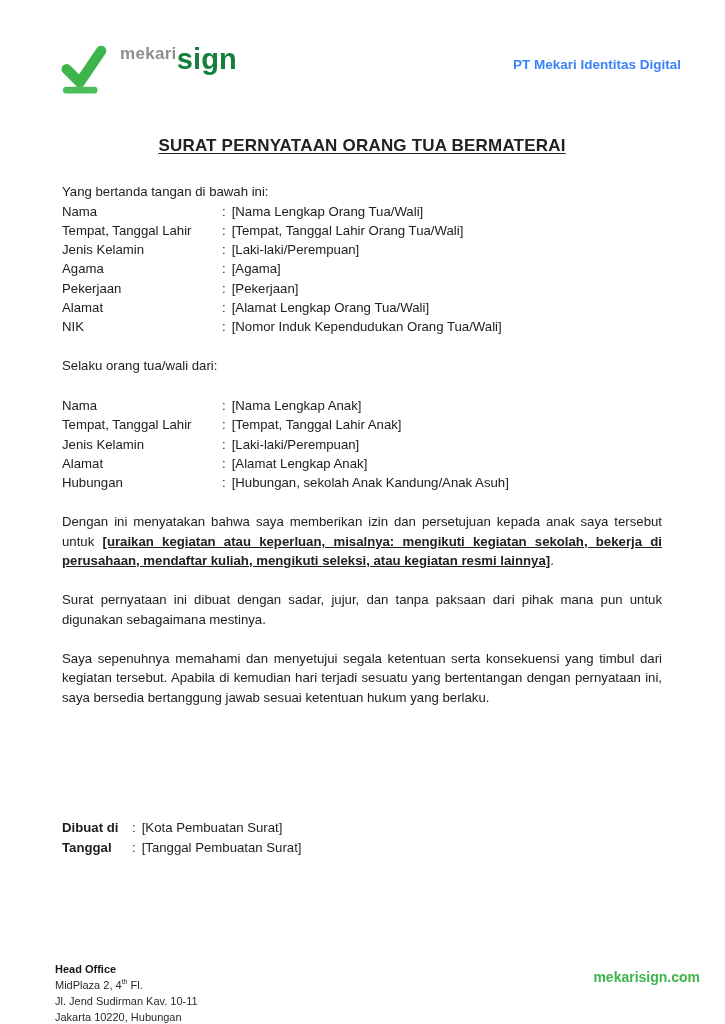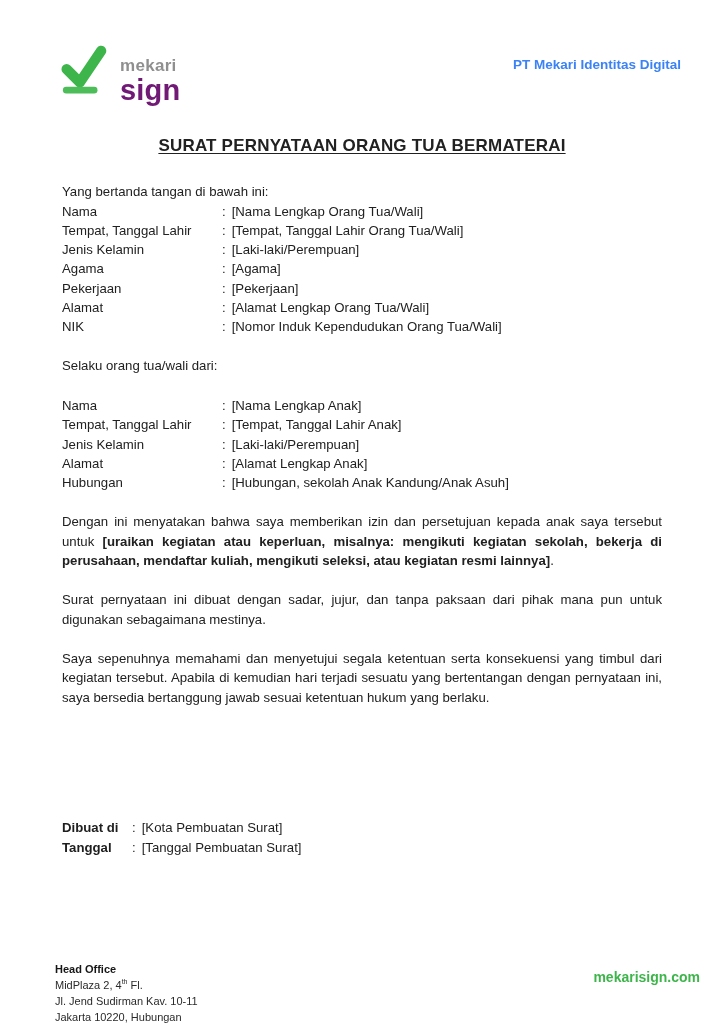--- a/index.html
+++ b/index.html
@@ -25,29 +25,29 @@
   
   .header{
     position:absolute;
     top:42px; left:60px; right:44px;
     display:flex;
     justify-content:space-between;
     align-items:flex-start;
   }
   .logo{display:flex; align-items:flex-start; gap:13px;}
   .logo-mark{width:47px; height:53px; flex:0 0 auto;}
-  .logo-words{display:flex; flex-direction:column; margin-top:15px;}
+  .logo-words{display:flex; flex-direction:row; margin-top:3px;}
   .logo-word-top{
     font-size:17px; line-height:1.1;
     font-weight:600; color:var(--logo-gray);
     letter-spacing:.3px;
   }
   .logo-word-bottom{
     font-size:29px; line-height:1.02;
-    font-weight:700; color:#701a75;
+    font-weight:700; color:#15803d;
     letter-spacing:.2px;
   }
   .company-name{
     margin-top:15px;
     font-size:13.5px;
     font-weight:700;
     color:#3b82f6;
   }
 
   
@@ -73,21 +73,21 @@
   .field-label{width:160px; flex:0 0 auto;}
   .sig .field-label{width:70px;font-weight:bold;}
   .field-colon{flex:0 0 auto; margin-right:6px;}
   .field-value{flex:1 1 auto;}
   .gap-1{margin-top:19px;}
   .gap-2{margin-top:21px;}
   .para{
     margin:20px 0 0 0;
     text-align:justify;
   }
-  .para .bold{font-weight:700;}
+  .para .bold{font-weight:700;text-decoration:underline;}
 
   
   .sig{
     position:absolute;
     top:818px; left:62px;
     font-size:13.2px;
     line-height:19.8px;
   }
 
   

